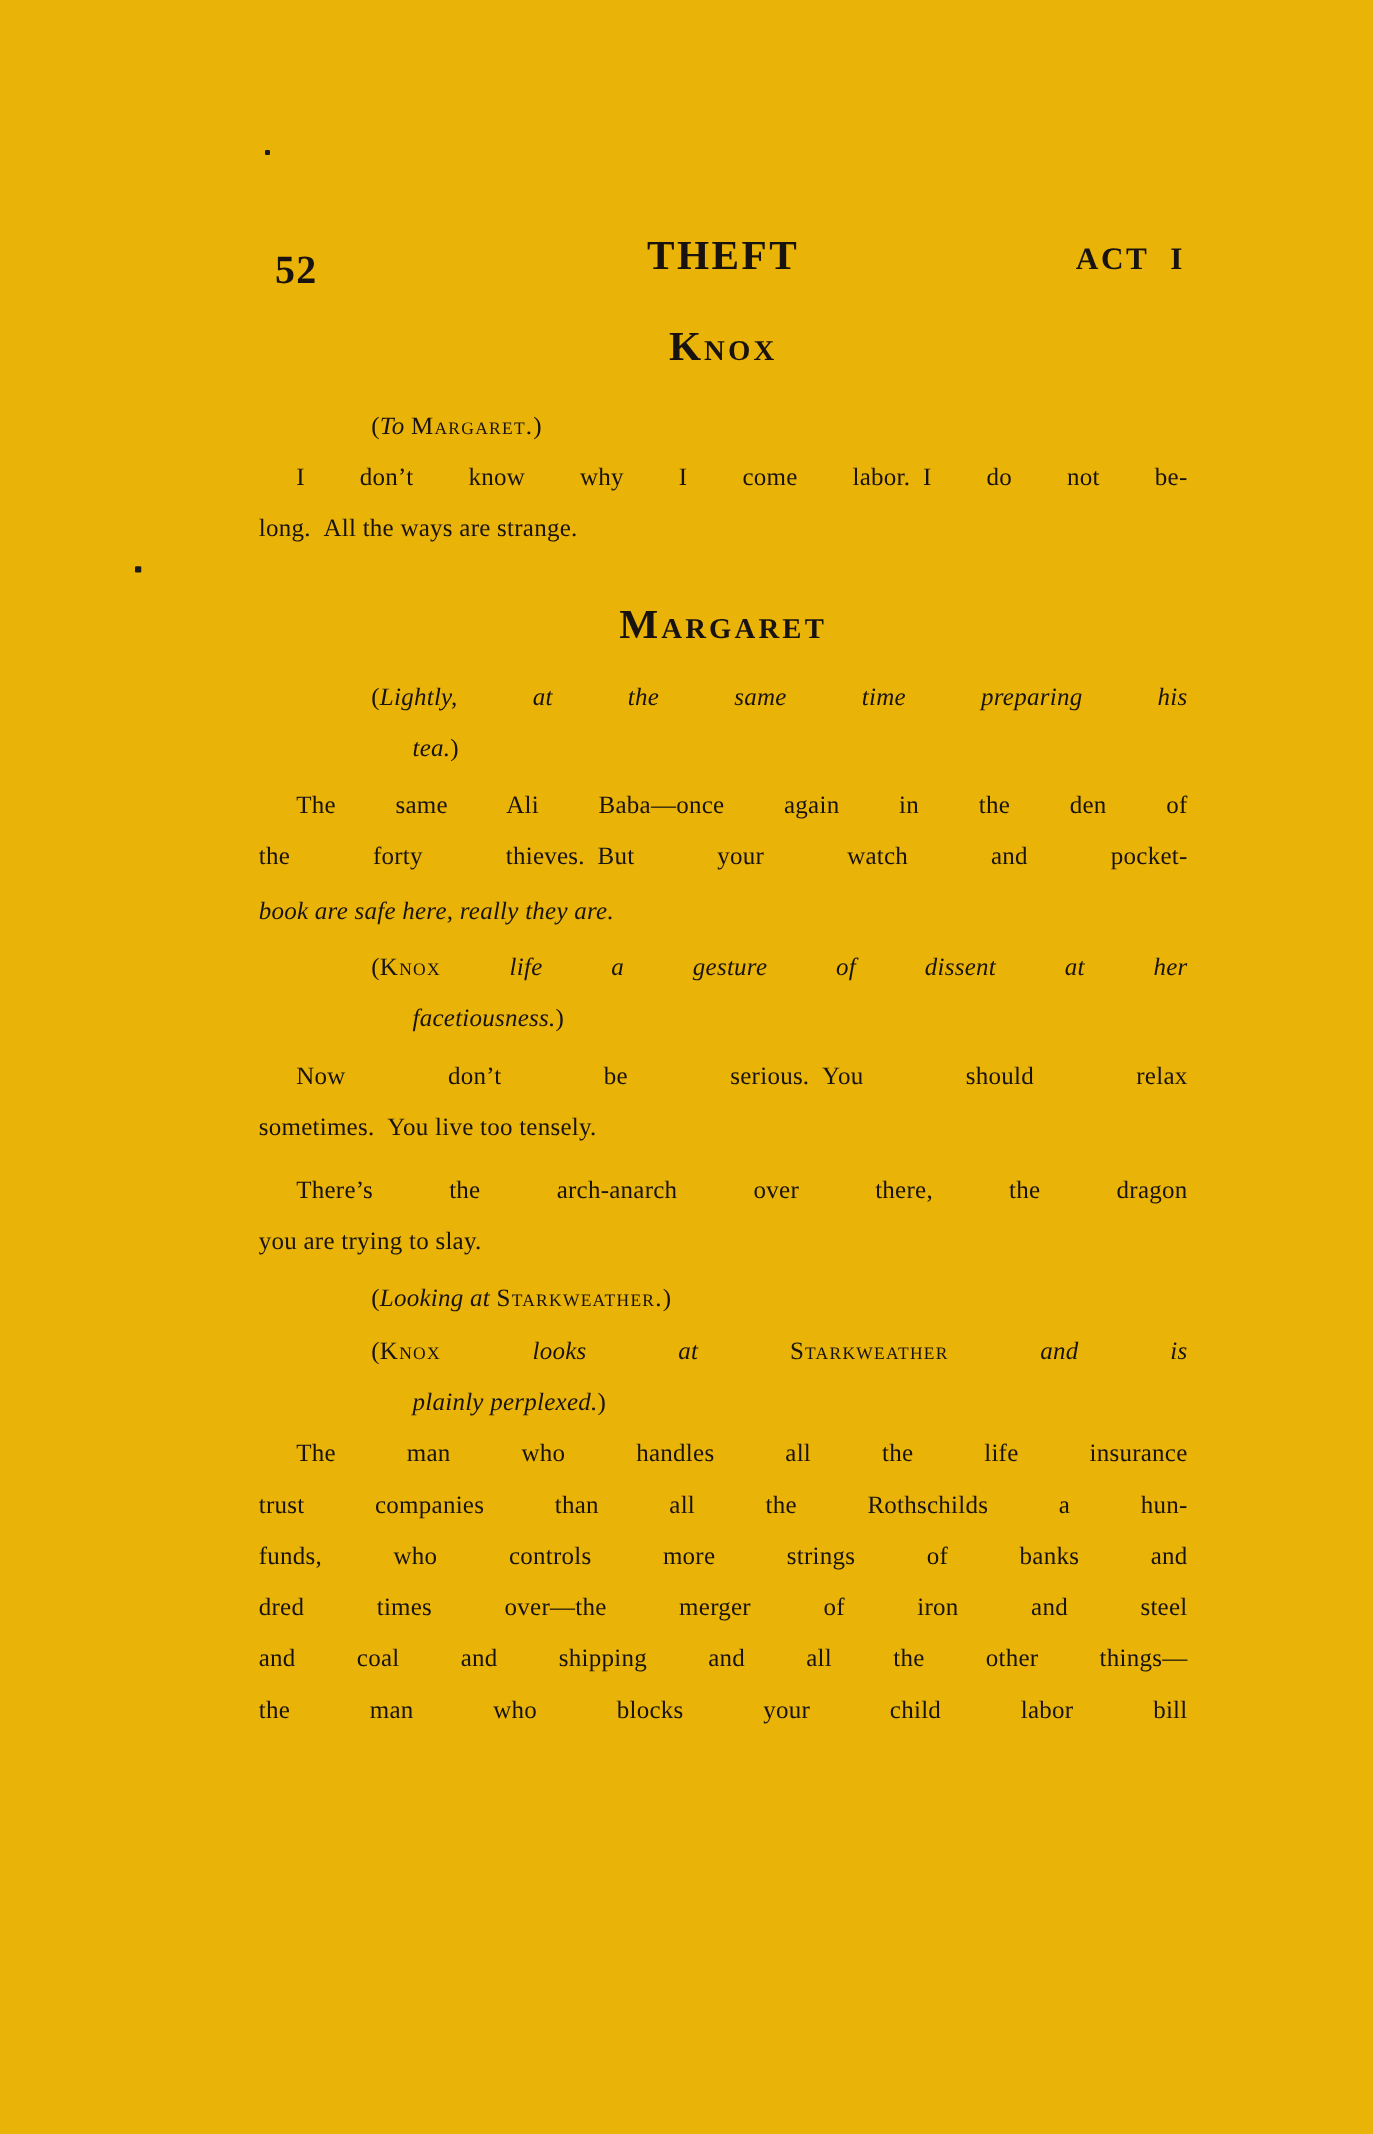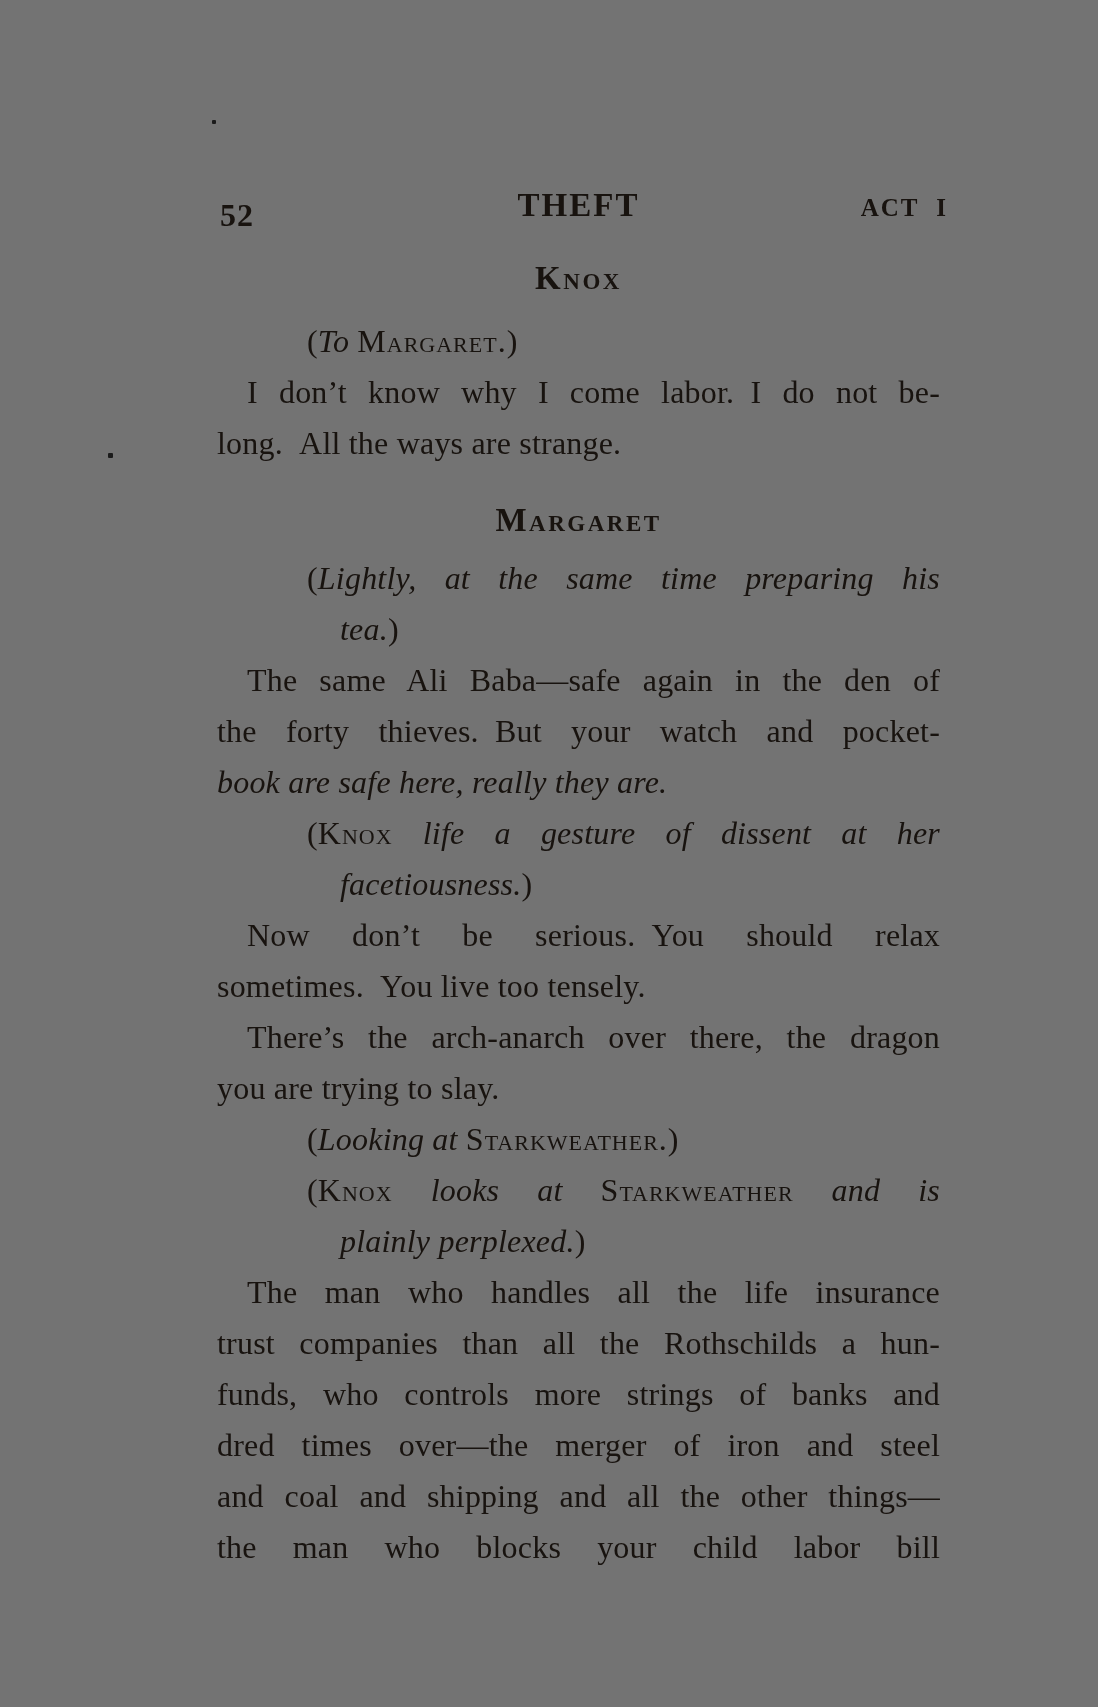--- a/index.html
+++ b/index.html
@@ -1,20 +1,20 @@
 <!DOCTYPE html>
 <html><head>
 <meta charset="utf-8">
 <title>Theft — p. 52</title>
 <style>
   html,body{margin:0;padding:0;background:#e9e7e2;}
   .page{
     position:relative;
     width:1098px;height:1707px;
-    background:#737373;
+    background:#eab308;
     color:#18130f;
     font-family:"Liberation Serif","DejaVu Serif",serif;
     overflow:hidden;
   }
   
   .speck{position:absolute;background:#1b1b1b;border-radius:1px;}
   .speck.s1{left:212px;top:120px;width:4px;height:4px;}
   .speck.s2{left:108px;top:453px;width:5px;height:5px;}
 
   
@@ -27,21 +27,21 @@
     position:absolute;left:50%;top:3px;transform:translateX(-50%);
     font-size:33px;font-weight:700;letter-spacing:2px;line-height:1;
   }
   .act-label{
     position:absolute;right:2px;top:9px;
     font-size:25px;font-weight:700;letter-spacing:2px;word-spacing:9px;line-height:1;
   }
 
   
   .column{position:absolute;left:207px;top:258px;width:743px;}
-  .line{font-size:32px;line-height:41px;letter-spacing:0.2px;margin:10px;}
+  .line{font-size:20px;line-height:41px;letter-spacing:0.2px;margin:0;}
   .jf{text-align:justify;text-align-last:justify;text-justify:inter-word;}
   .ind{text-indent:30px;}
   .speaker{
     font-size:33px;line-height:41px;margin:0;text-align:center;
     font-variant:small-caps;font-weight:600;letter-spacing:2.5px;
   }
   .stage-l1{padding-left:90px;}
   .stage-l2{padding-left:123px;}
   .it{font-style:italic;}
   .sc{font-variant:small-caps;letter-spacing:1px;}
@@ -79,21 +79,21 @@
     </p>
 
     <h2 class="speaker mt36">Margaret</h2>
 
     <p class="blk mt17">
       <span class="line jf stage-l1" style="display:block;"><span class="rm">(</span><span class="it">Lightly, at the same time preparing his</span></span>
       <span class="line stage-l2" style="display:block;"><span class="it">tea.</span><span class="rm">)</span></span>
     </p>
 
     <p class="blk mt4">
-      <span class="line jf ind" style="display:block;">The same Ali Baba—safe again in the den of</span>
+      <span class="line jf ind" style="display:block;">The same Ali Baba—once again in the den of</span>
       <span class="line jf" style="display:block;">the forty thieves. But your watch and pocket-</span>
       <span class="line mt3" style="display:block;font-style:italic;">book are safe here, really they are.</span>
     </p>
 
     <p class="blk mt4">
       <span class="line jf stage-l1" style="display:block;"><span class="rm">(</span><span class="sc">Knox</span><span class="it"> life a gesture of dissent at her</span></span>
       <span class="line stage-l2" style="display:block;"><span class="it">facetiousness.</span><span class="rm">)</span></span>
     </p>
 
     <p class="blk mt5">

